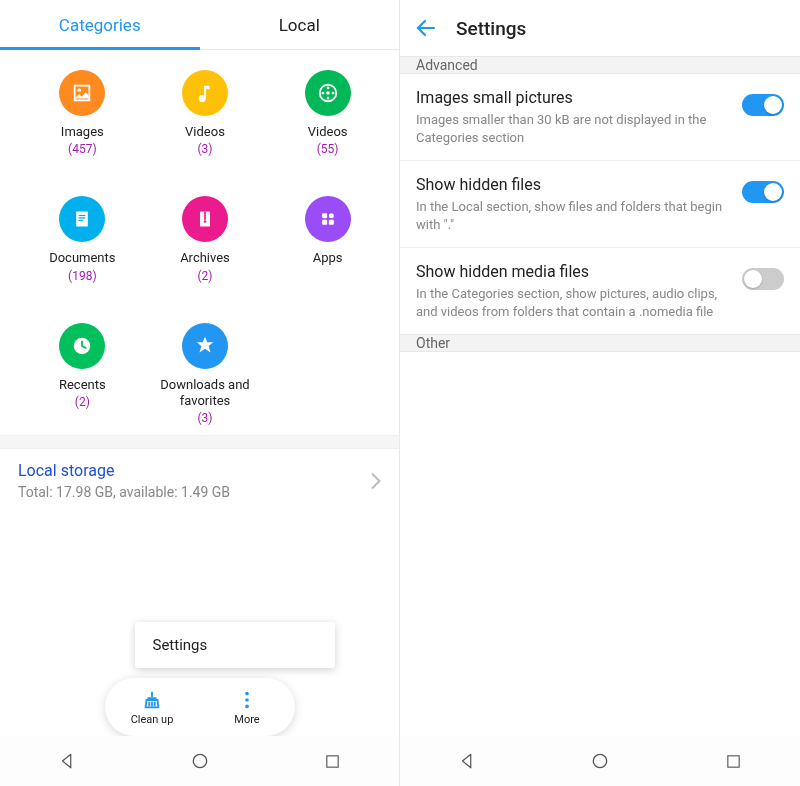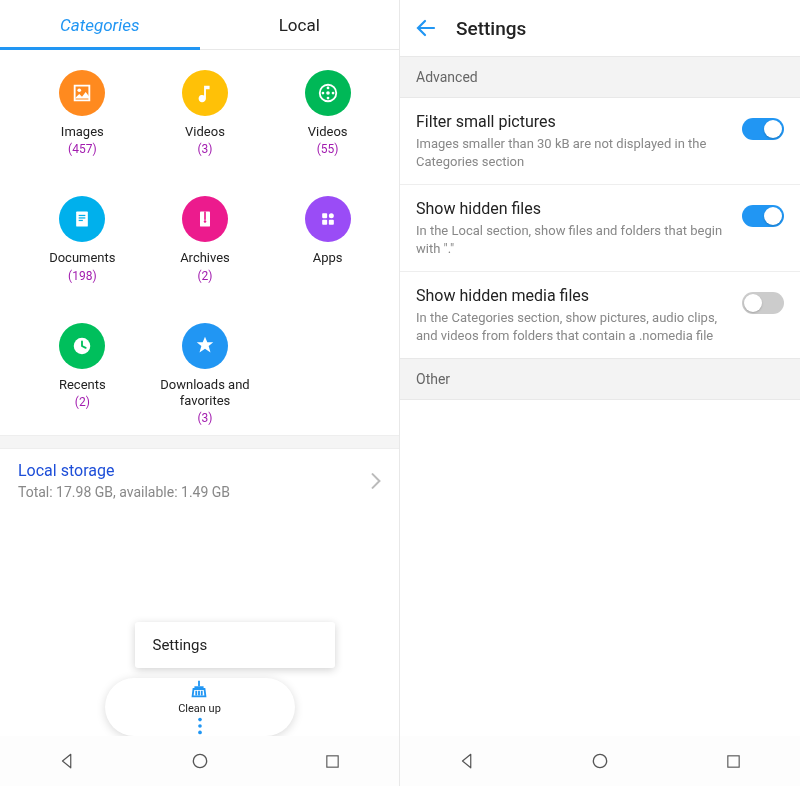--- a/index.html
+++ b/index.html
@@ -3,49 +3,49 @@
 <meta charset="utf-8">
 <style>
   * { box-sizing: border-box; margin: 0; padding: 0; }
   html, body { width: 800px; height: 786px; font-family: -apple-system, "Segoe UI", Roboto, Arial, sans-serif; background: #fff; overflow: hidden; }
   .screens { display: flex; width: 800px; height: 786px; }
   .screen { width: 400px; height: 786px; display: flex; flex-direction: column; background: #fff; position: relative; }
   .screen-left { border-right: 1px solid #e8e8e8; }
   
   .tabs { height: 50px; display: flex; border-bottom: 1px solid #e8e8e8; }
   .tab { flex: 1; display: flex; align-items: center; justify-content: center; font-size: 17px; color: #222; cursor: pointer; position: relative; }
-  .tab.active { color: #2196f3; font-style: italic; }
+  .tab.active { color: #2196f3; }
   .tab.active::after { content: ""; position: absolute; bottom: -1px; left: 0; right: 0; height: 3px; background: #2196f3; }
   
   .cat-grid { display: grid; grid-template-columns: repeat(3, 1fr); padding: 20px 10px 10px 21px; row-gap: 40px; background: #fff; }
   .cat-item { display: flex; flex-direction: column; align-items: center; text-align: center; cursor: pointer; }
   .cat-circle { width: 46px; height: 46px; border-radius: 50%; display: flex; align-items: center; justify-content: center; margin-bottom: 8px; }
   .cat-label { font-size: 13px; color: #222; line-height: 1.25; max-width: 110px; }
   .cat-count { font-size: 12px; color: #a21caf; margin-top: 2px; }
   
   .storage-sep { height: 14px; background: #f5f5f5; border-top: 1px solid #eee; border-bottom: 1px solid #eee; }
   .storage-row { display: flex; align-items: center; padding: 12px 18px; cursor: pointer; }
   .storage-text { flex: 1; }
   .storage-title { font-size: 16px; color: #1d4ed8; margin-bottom: 4px; }
   .storage-sub { font-size: 14px; color: #888; }
   
   .left-bottom { position: absolute; bottom: 50px; left: 0; right: 0; display: flex; flex-direction: column; align-items: center; }
   .popup { width: 200px; background: #fff; border-radius: 3px; box-shadow: 0 2px 8px rgba(0,0,0,0.18); padding: 14px 18px; margin-bottom: 10px; cursor: pointer; margin-left: 70px; }
   .popup-label { font-size: 15px; color: #222; }
-  .pill { width: 190px; height: 58px; background: #fff; border-radius: 30px; box-shadow: 0 2px 10px rgba(0,0,0,0.15); display: flex; align-items: center; flex-direction: column; }
+  .pill { width: 190px; height: 58px; background: #fff; border-radius: 30px; box-shadow: 0 2px 10px rgba(0,0,0,0.15); display: flex; align-items: center; }
   .pill-btn { flex: 1; display: flex; flex-direction: column; align-items: center; justify-content: center; cursor: pointer; }
   .pill-label { font-size: 11px; color: #222; margin-top: 2px; }
   
   .navbar { position: absolute; bottom: 0; left: 0; right: 0; height: 50px; display: flex; align-items: center; justify-content: space-around; background: #fdfdfd; }
   .nav-icon { width: 22px; height: 22px; display: flex; align-items: center; justify-content: center; color: #555; }
   
   .set-header { height: 56px; display: flex; align-items: center; padding: 0 12px; gap: 16px; }
   .back-arrow { width: 28px; height: 28px; display: flex; align-items: center; justify-content: center; cursor: pointer; color: #2196f3; }
   .set-title { font-size: 19px; color: #222; font-weight: 500; }
-  .section-header { background: #f3f3f3; padding: 12px 16px; font-size: 14px; color: #666; border-top: 1px solid #e8e8e8; border-bottom: 1px solid #e8e8e8; }
+  .section-header { background: #f3f3f3; padding: 0 16px; font-size: 14px; color: #666; border-top: 1px solid #e8e8e8; border-bottom: 1px solid #e8e8e8; }
   .set-row { display: flex; padding: 14px 16px; align-items: flex-start; border-bottom: 1px solid #eee; margin: 0 0; cursor: pointer; }
   .set-row:last-of-type { border-bottom: none; }
   .set-text { flex: 1; padding-right: 10px; }
   .set-label { font-size: 16px; color: #222; margin-bottom: 4px; }
   .set-desc { font-size: 13px; color: #888; line-height: 1.35; }
   .toggle { width: 42px; height: 22px; border-radius: 12px; background: #ccc; position: relative; margin-top: 6px; flex-shrink: 0; cursor: pointer; }
   .toggle.on { background: #2196f3; }
   .toggle .knob { width: 18px; height: 18px; background: #fff; border-radius: 50%; position: absolute; top: 2px; left: 2px; transition: left .1s; box-shadow: 0 1px 2px rgba(0,0,0,0.2); }
   .toggle.on .knob { left: 22px; }
   .link-row { display: flex; align-items: center; padding: 16px 16px; border-bottom: 1px solid #eee; cursor: pointer; }
@@ -229,21 +229,21 @@
             <path d="M11 5l-7 7 7 7"></path>
           </svg>
       </div>
       <div class="set-title">Settings</div>
     </div>
 
     <div class="section-header">Advanced</div>
     <div class="section-group">
       <div class="set-row">
         <div class="set-text">
-          <div class="set-label">Filter small pictures</div>
+          <div class="set-label">Images small pictures</div>
           <div class="set-desc">Images smaller than 30 kB are not displayed in the Categories section</div>
         </div>
         <div class="toggle on">
             <div class="knob"></div>
           </div>
       </div>
       <div class="set-row">
         <div class="set-text">
           <div class="set-label">Show hidden files</div>
           <div class="set-desc">In the Local section, show files and folders that begin with "."</div>

